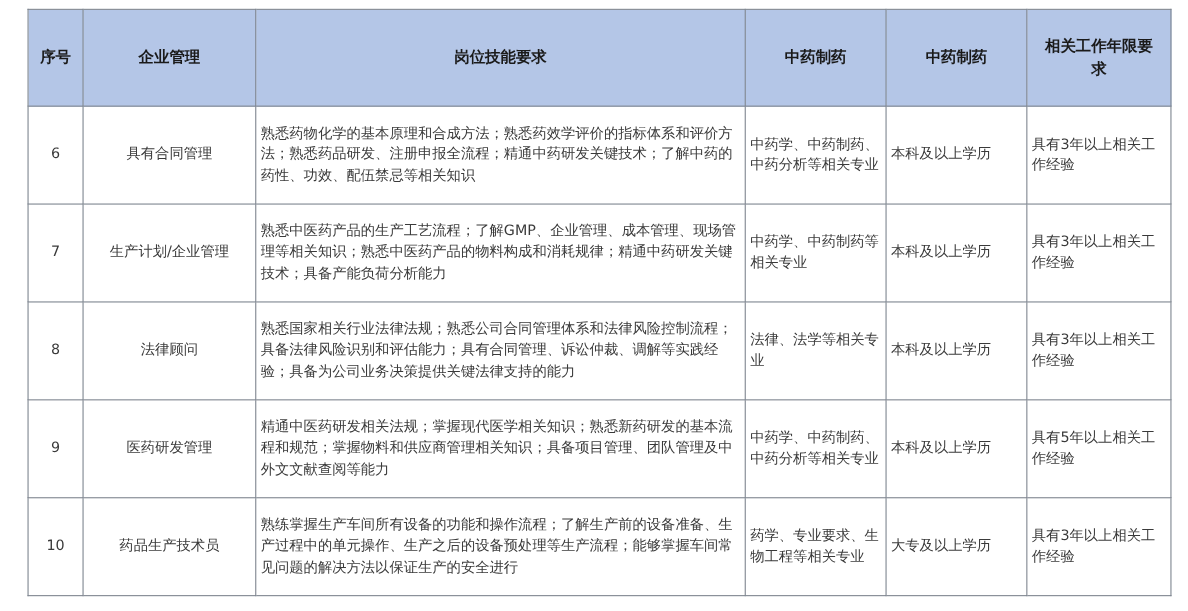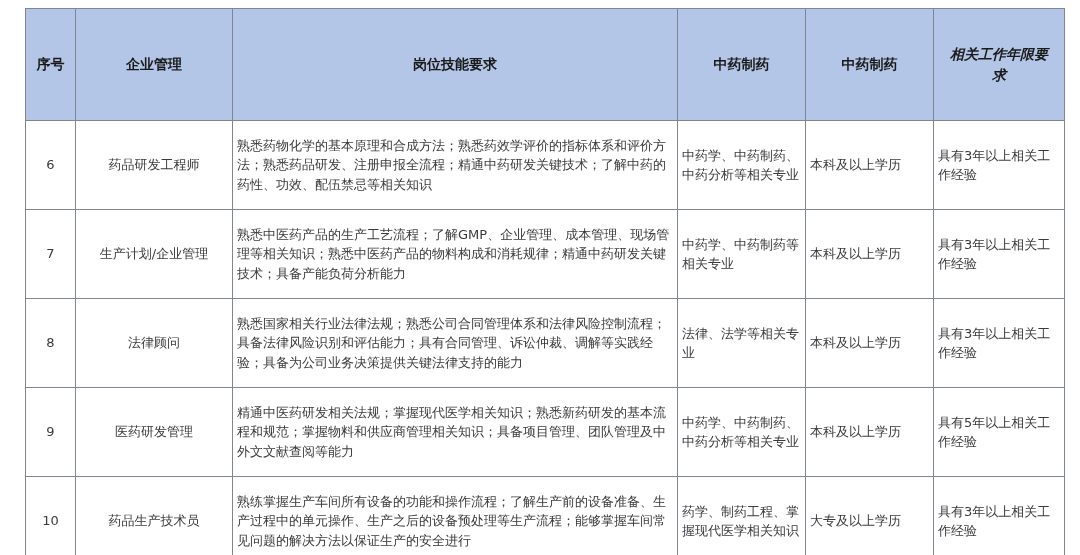--- a/index.html
+++ b/index.html
@@ -27,27 +27,27 @@
     <col style="width:128px">
     <col style="width:131px">
   </colgroup>
   <thead>
     <tr>
       <th>序号</th>
       <th>企业管理</th>
       <th>岗位技能要求</th>
       <th>中药制药</th>
       <th>中药制药</th>
-      <th style="padding:12px 14px;font-style:italic;">相关工作年限要求</th>
+      <th style="padding:0 14px;">相关工作年限要求</th>
     </tr>
   </thead>
   <tbody>
     <tr class="r">
       <td class="c">6</td>
-      <td class="c">药品研发工程师</td>
+      <td class="c">具有合同管理</td>
       <td class="l">熟悉药物化学的基本原理和合成方法；熟悉药效学评价的指标体系和评价方法；熟悉药品研发、注册申报全流程；精通中药研发关键技术；了解中药的药性、功效、配伍禁忌等相关知识</td>
       <td class="l">中药学、中药制药、中药分析等相关专业</td>
       <td class="l">本科及以上学历</td>
       <td class="l">具有3年以上相关工作经验</td>
     </tr>
     <tr class="r">
       <td class="c">7</td>
       <td class="c">生产计划/企业管理</td>
       <td class="l">熟悉中医药产品的生产工艺流程；了解GMP、企业管理、成本管理、现场管理等相关知识；熟悉中医药产品的物料构成和消耗规律；精通中药研发关键技术；具备产能负荷分析能力</td>
       <td class="l">中药学、中药制药等相关专业</td>
@@ -67,18 +67,18 @@
       <td class="c">医药研发管理</td>
       <td class="l">精通中医药研发相关法规；掌握现代医学相关知识；熟悉新药研发的基本流程和规范；掌握物料和供应商管理相关知识；具备项目管理、团队管理及中外文文献查阅等能力</td>
       <td class="l">中药学、中药制药、中药分析等相关专业</td>
       <td class="l">本科及以上学历</td>
       <td class="l">具有5年以上相关工作经验</td>
     </tr>
     <tr class="r">
       <td class="c">10</td>
       <td class="c">药品生产技术员</td>
       <td class="l">熟练掌握生产车间所有设备的功能和操作流程；了解生产前的设备准备、生产过程中的单元操作、生产之后的设备预处理等生产流程；能够掌握车间常见问题的解决方法以保证生产的安全进行</td>
-      <td class="l">药学、制药工程、掌握现代医学相关知识</td>
+      <td class="l">药学、专业要求、生物工程等相关专业</td>
       <td class="l">大专及以上学历</td>
       <td class="l">具有3年以上相关工作经验</td>
     </tr>
   </tbody>
 </table>
 
 </body></html>

